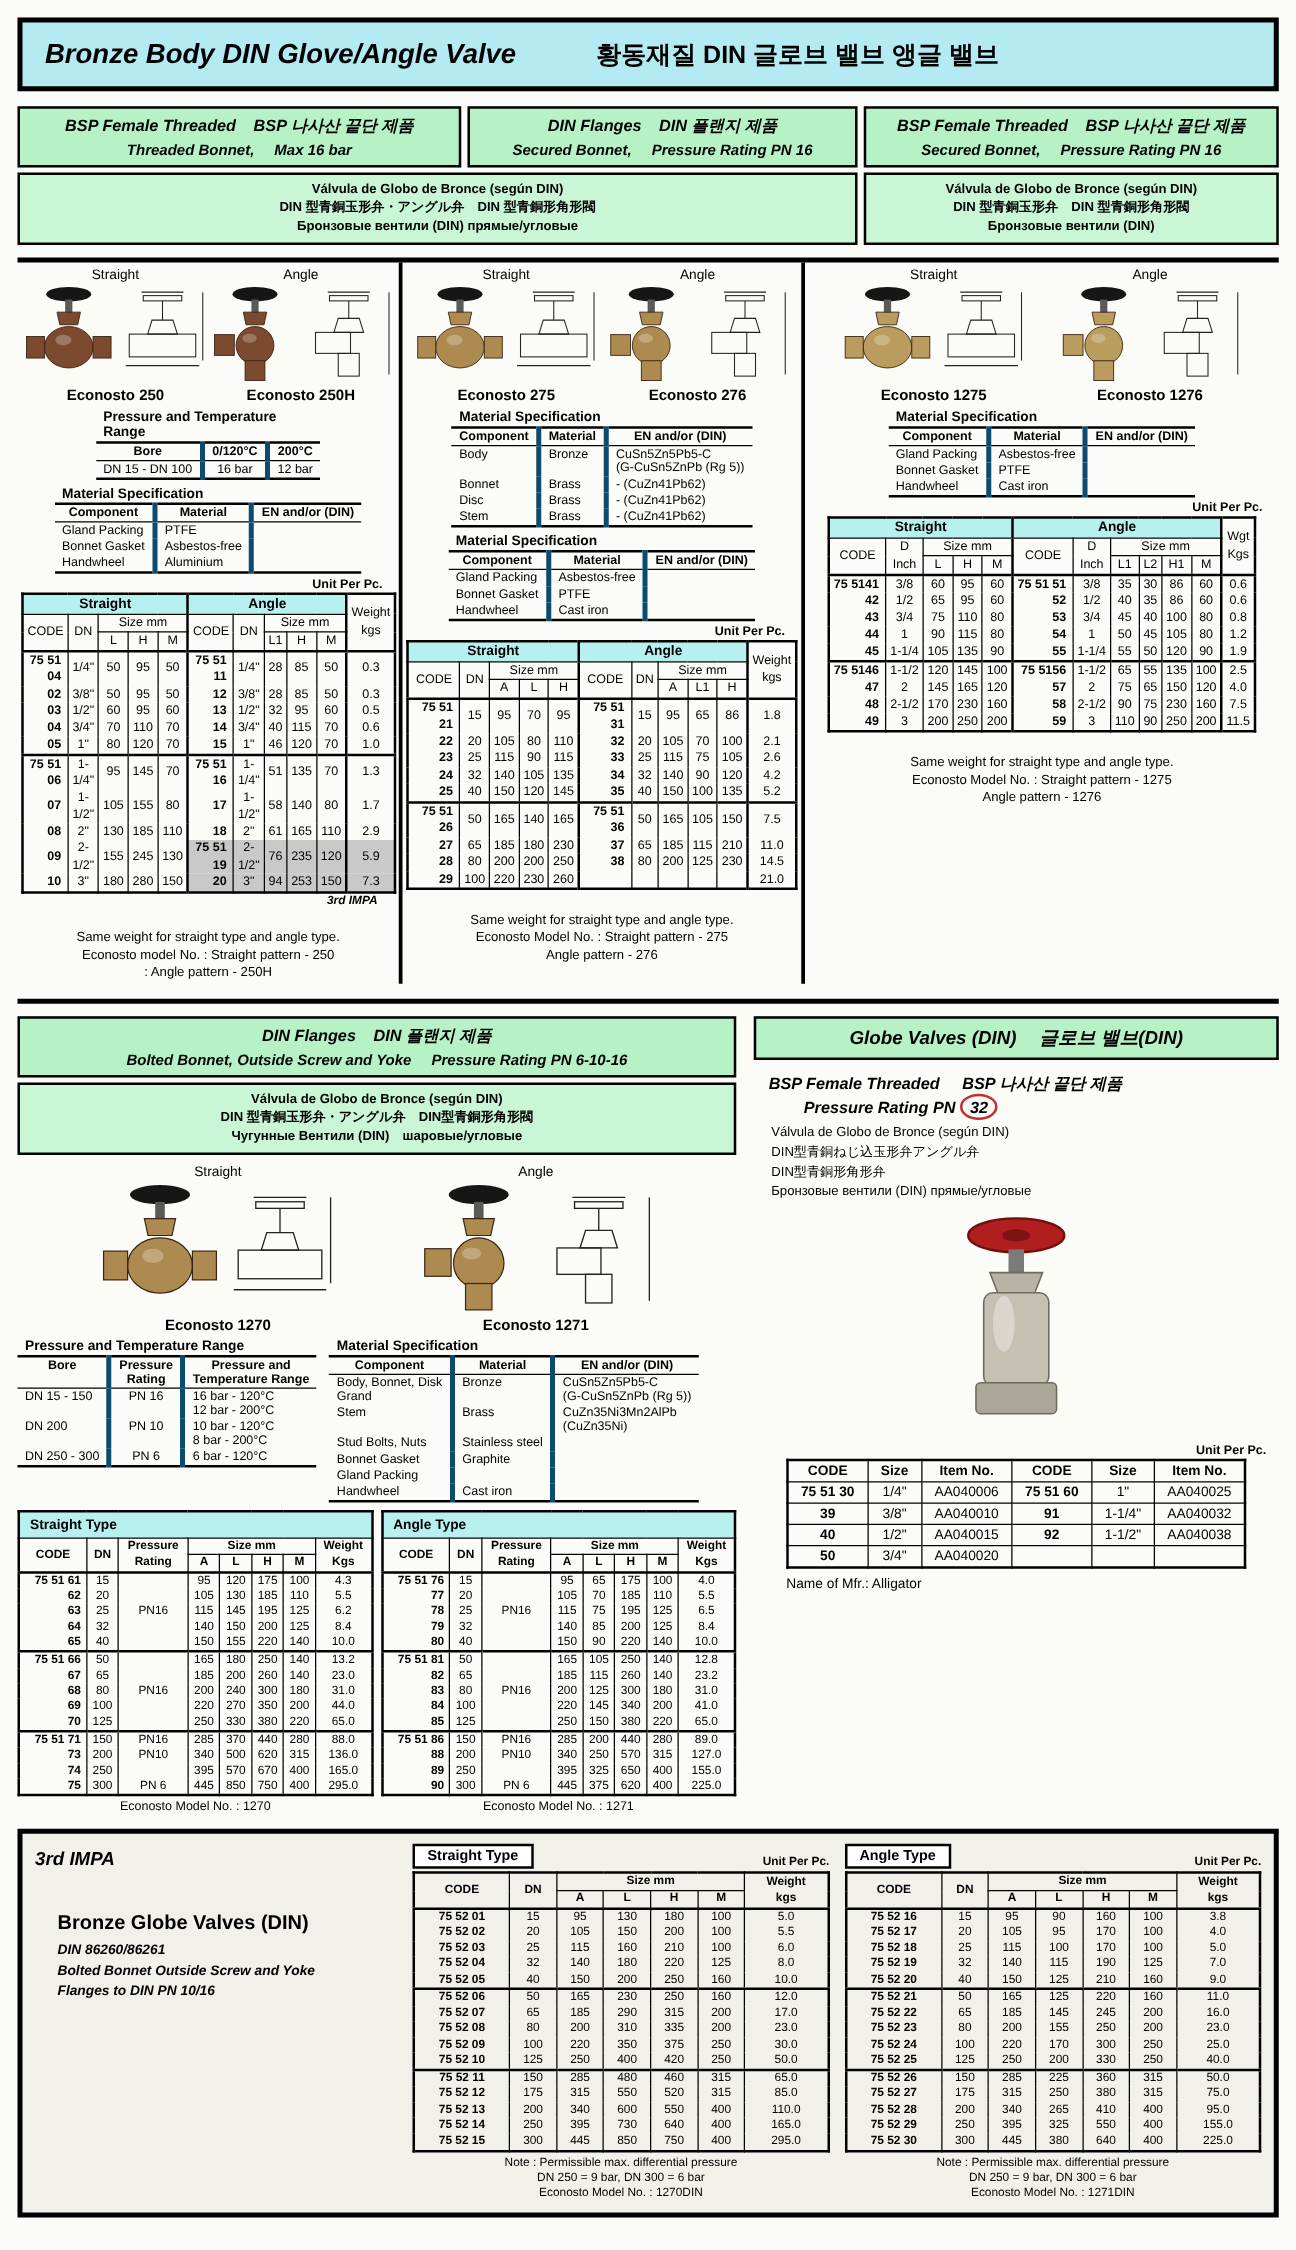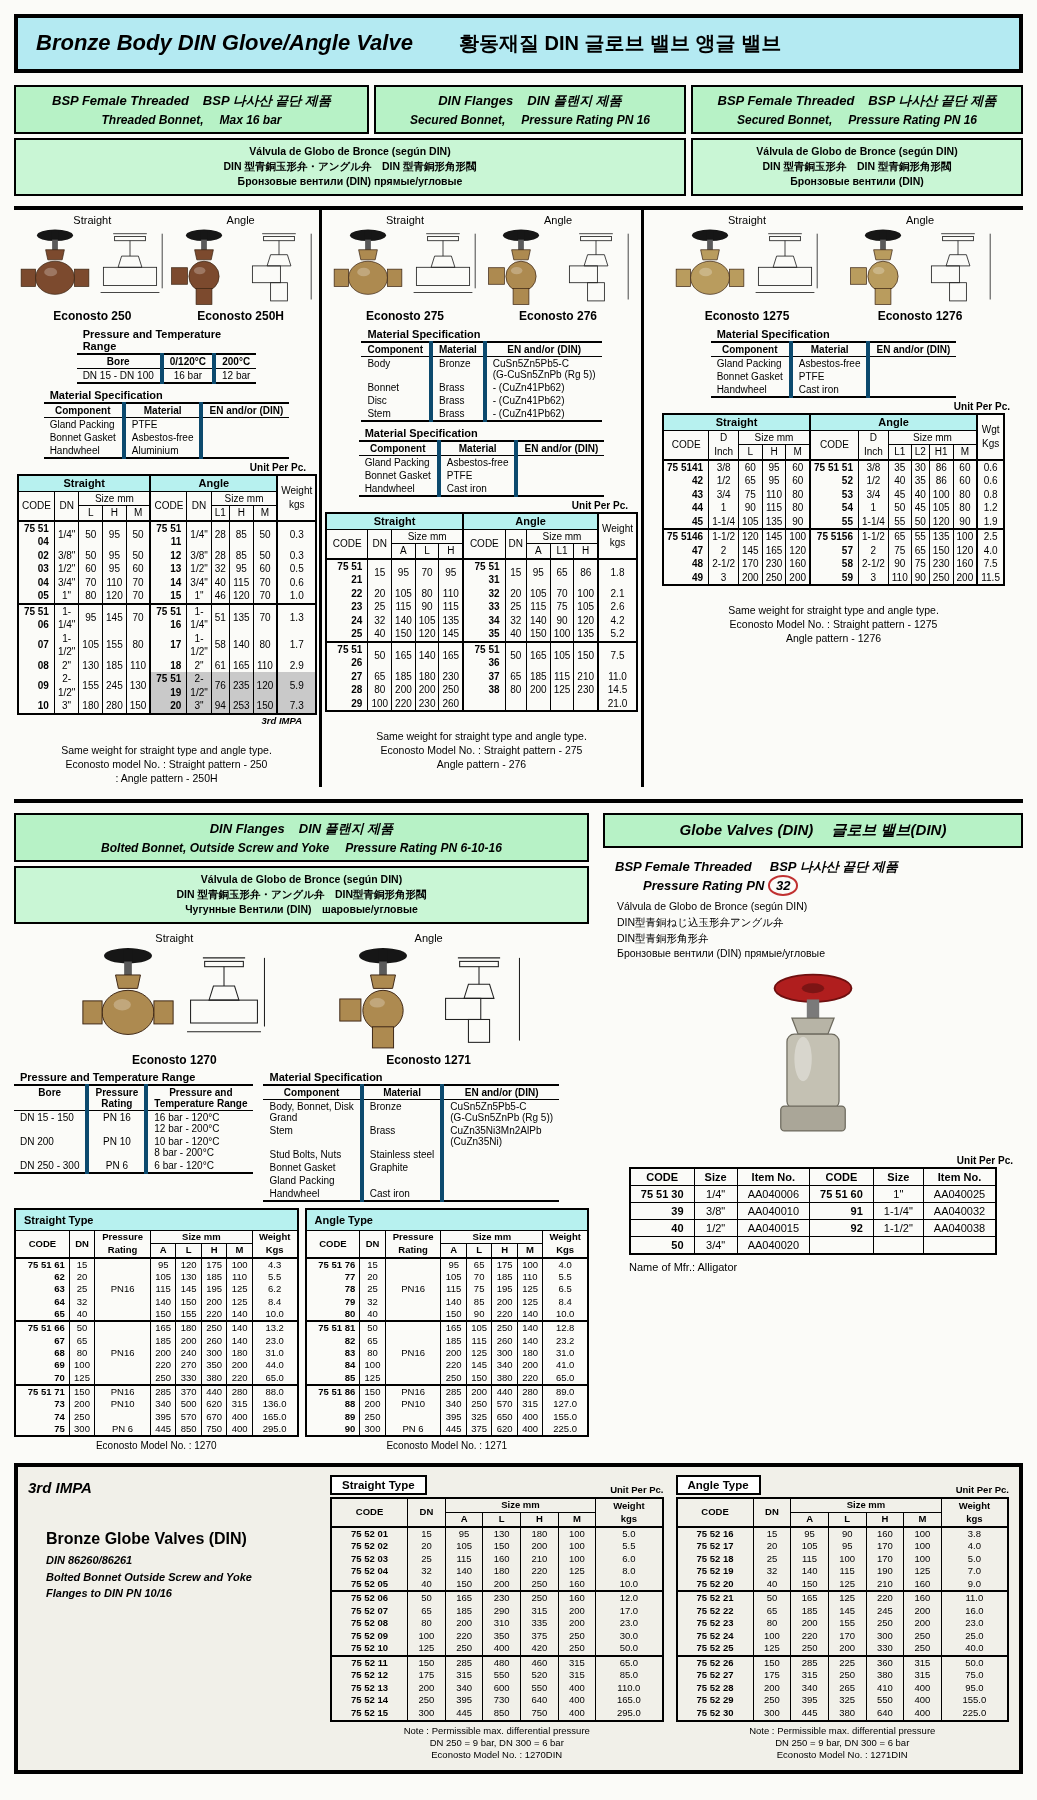--- a/index.html
+++ b/index.html
@@ -1,20 +1,20 @@
 <!DOCTYPE html>
 <html><head>
 <meta charset="utf-8">
 <style>
   *{box-sizing:border-box}
   body{margin:0;background:#e8e8e4;font-family:"Liberation Sans",sans-serif;color:#000}
   .page{width:1037px;height:1800px;margin:0 auto;background:#fbfbf8;padding:14px 14px 8px;overflow:hidden;position:relative}
 
   
-  .titlebar{border:4px solid #000;background:#b4eaf2;padding:12px 18px;display:flex;gap:46px;align-items:baseline}
+  .titlebar{border:4px solid #000;background:#b4eaf2;padding:12px 18px;display:flex;gap:64px;align-items:baseline}
   .titlebar .t-en{font-size:22px;font-weight:bold;font-style:italic}
   .titlebar .t-ko{font-size:20px;font-weight:bold}
 
   
   .hdr-row{display:flex;gap:5px;margin-top:12px}
   .gbox{border:2px solid #000;background:#b7f2c6;padding:5px 4px;text-align:center}
   .gbox .l1{font-size:13px;font-weight:bold;font-style:italic}
   .gbox .l1 .ko{margin-left:14px}
   .gbox .l2{font-size:12px;font-weight:bold;font-style:italic;margin-top:3px}
   .gbox .l2 span+span{margin-left:16px}
@@ -85,21 +85,21 @@
   .gv-title{border:2px solid #000;background:#b7f2c6;text-align:center;padding:6px 4px;font-size:15px;font-weight:bold;font-style:italic}
   .gv-sub1{font-size:13px;font-weight:bold;font-style:italic;margin:10px 0 2px 12px}
   .gv-sub1 span+span{margin-left:18px}
   .gv-sub2{font-size:13px;font-weight:bold;font-style:italic;margin:2px 0 6px 40px}
   .gv-sub2 .pn32{border:2px solid #c03030;border-radius:50%;padding:1px 6px}
   .gv-ml{font-size:10.5px;line-height:1.5;margin-left:14px}
   .gv-photo{text-align:center;margin:4px 0 0}
   .gvtbl{border-collapse:collapse;margin:1px auto 0}
   .gvtbl th,.gvtbl td{border:1px solid #000;font-size:11px;padding:2px 10px;text-align:center}
   .gvtbl{border:2px solid #000}
-  .gvtbl td.code{font-weight:bold;text-align:right}
+  .gvtbl td.code{font-weight:bold;}
   .mfr{font-size:11px;margin:6px 0 0 26px}
 
   
   .bottom{border:4px solid #000;background:#f1f0e9;margin-top:12px;padding:8px 10px;display:flex;gap:12px}
   .b-left{width:290px;position:relative;padding-top:4px}
   .b-impa{font-size:15px;font-weight:bold;font-style:italic}
   .b-title{font-size:16px;font-weight:bold;margin:34px 0 4px 18px}
   .b-line{font-size:11px;font-weight:bold;font-style:italic;margin-left:18px;line-height:1.5}
   .apptbl{border-collapse:collapse;margin-top:16px}
   .apptbl td{border:1px solid #000;font-size:10px;padding:2px 5px;vertical-align:top;white-space:pre-line}

